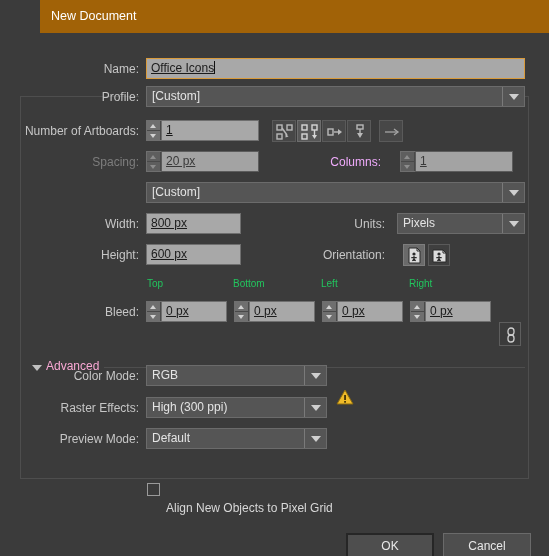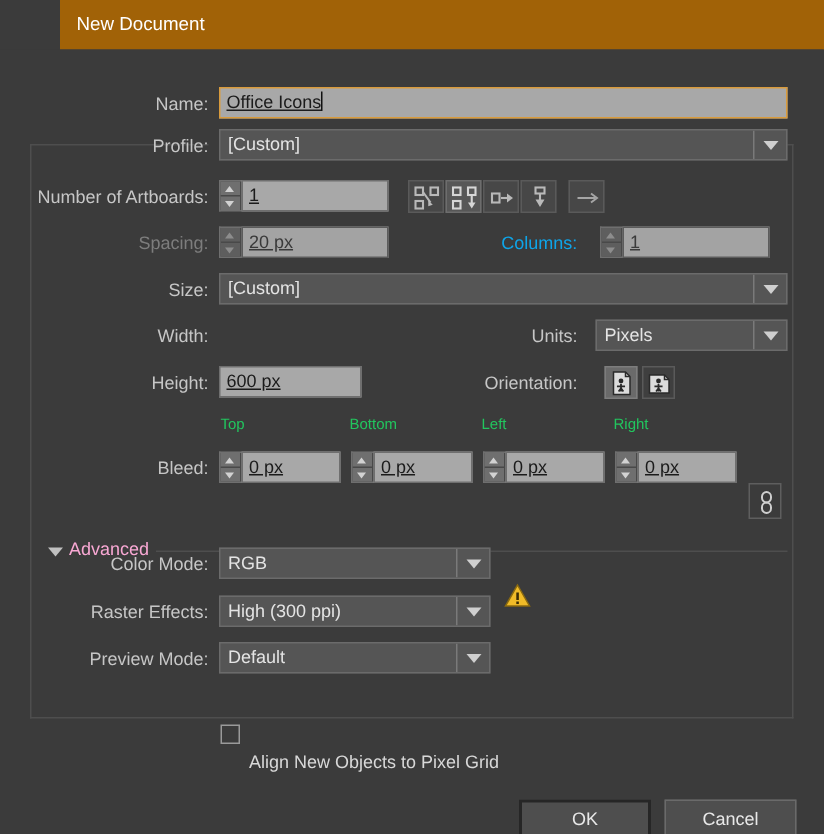--- a/index.html
+++ b/index.html
@@ -309,34 +309,34 @@
     </svg>
   </div>
 
   <div class="lbl lbl-col dim" style="top:122px;">Spacing:</div>
   <div class="spin dim" style="left:146px; top:118px;">
     <span class="up"></span>
     <span class="dn"></span>
   </div>
   <div class="tf dimfield" style="left:161px; top:118px; width:98px;">20 px</div>
 
-  <div class="lbl" style="left:322px; top:122px; width:75px; color:#0ea5e9;text-align:center;">Columns:</div>
+  <div class="lbl" style="left:306px; top:122px; width:75px; color:#f0abfc;">Columns:</div>
   <div class="spin dim" style="left:400px; top:118px;">
     <span class="up"></span>
     <span class="dn"></span>
   </div>
   <div class="tf dimfield" style="left:415px; top:118px; width:98px;">1</div>
 
-  <div class="lbl lbl-col" style="top:153px;">Size:</div>
   <div class="combo" style="left:146px; top:149px; width:379px;">
     <span>[Custom]</span>
     <span class="arrowbox"></span>
   </div>
 
   <div class="lbl lbl-col" style="top:184px;">Width:</div>
+  <div class="tf" style="left:146px; top:180px; width:95px;">800 px</div>
 
   <div class="lbl" style="left:310px; top:184px; width:75px;">Units:</div>
   <div class="combo" style="left:397px; top:180px; width:128px;">
     <span>Pixels</span>
     <span class="arrowbox"></span>
   </div>
 
   <div class="lbl lbl-col" style="top:215px;">Height:</div>
   <div class="tf" style="left:146px; top:211px; width:95px;">600 px</div>
 

